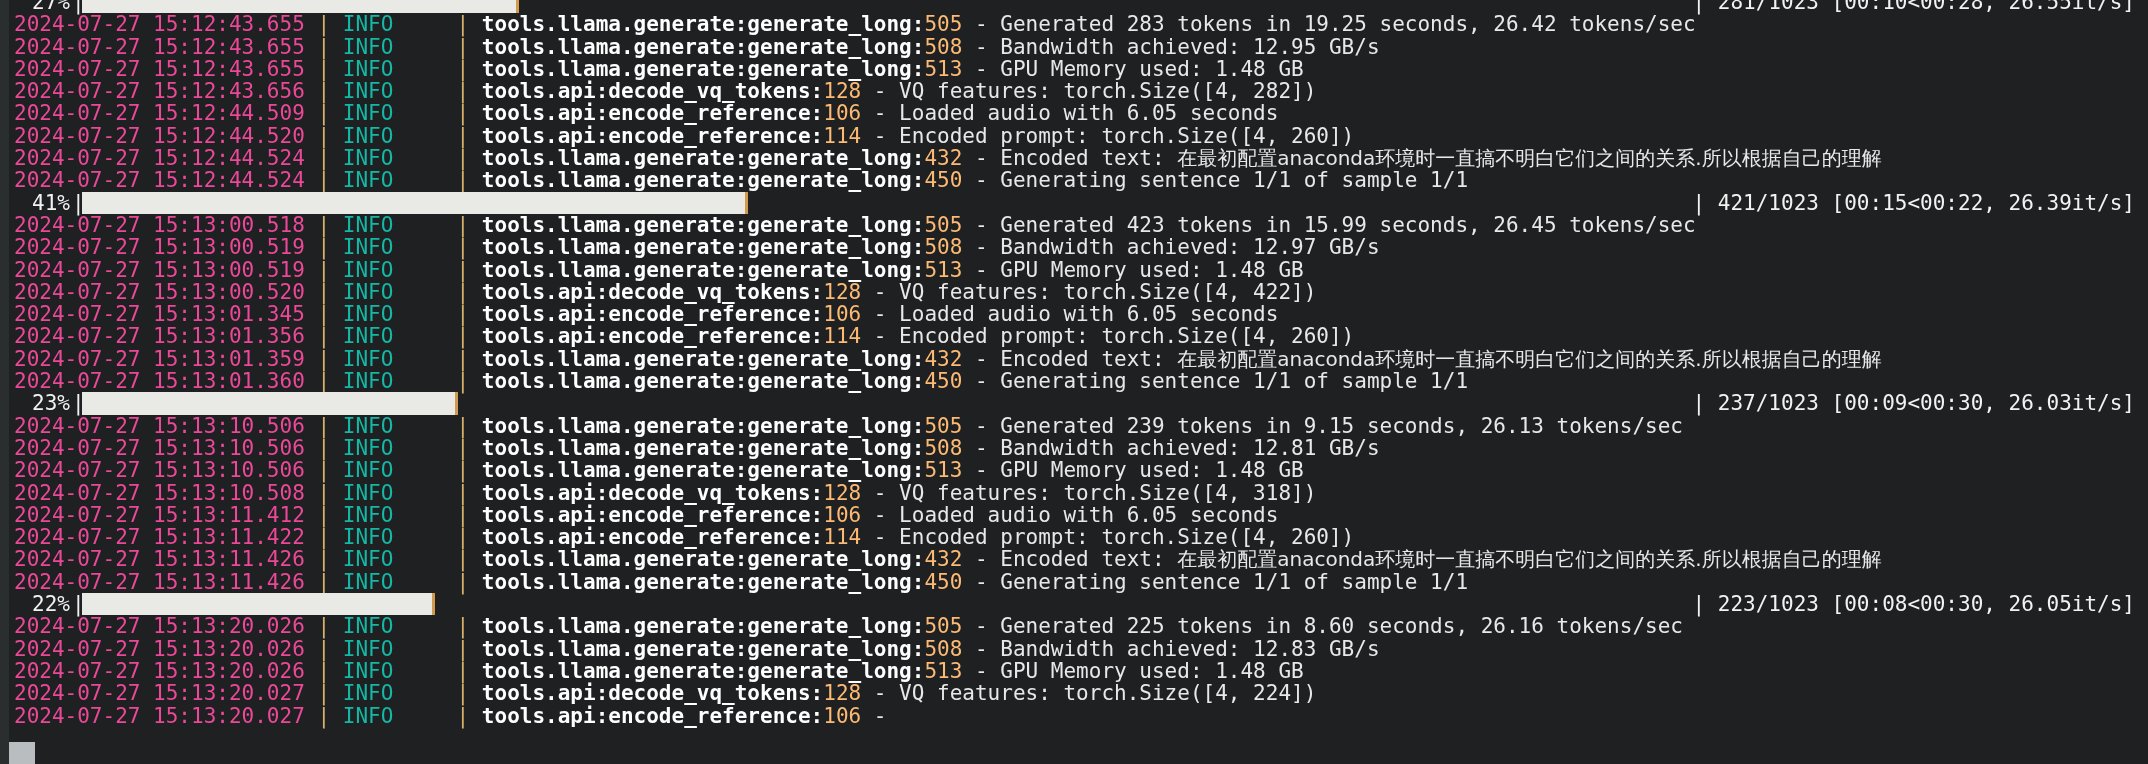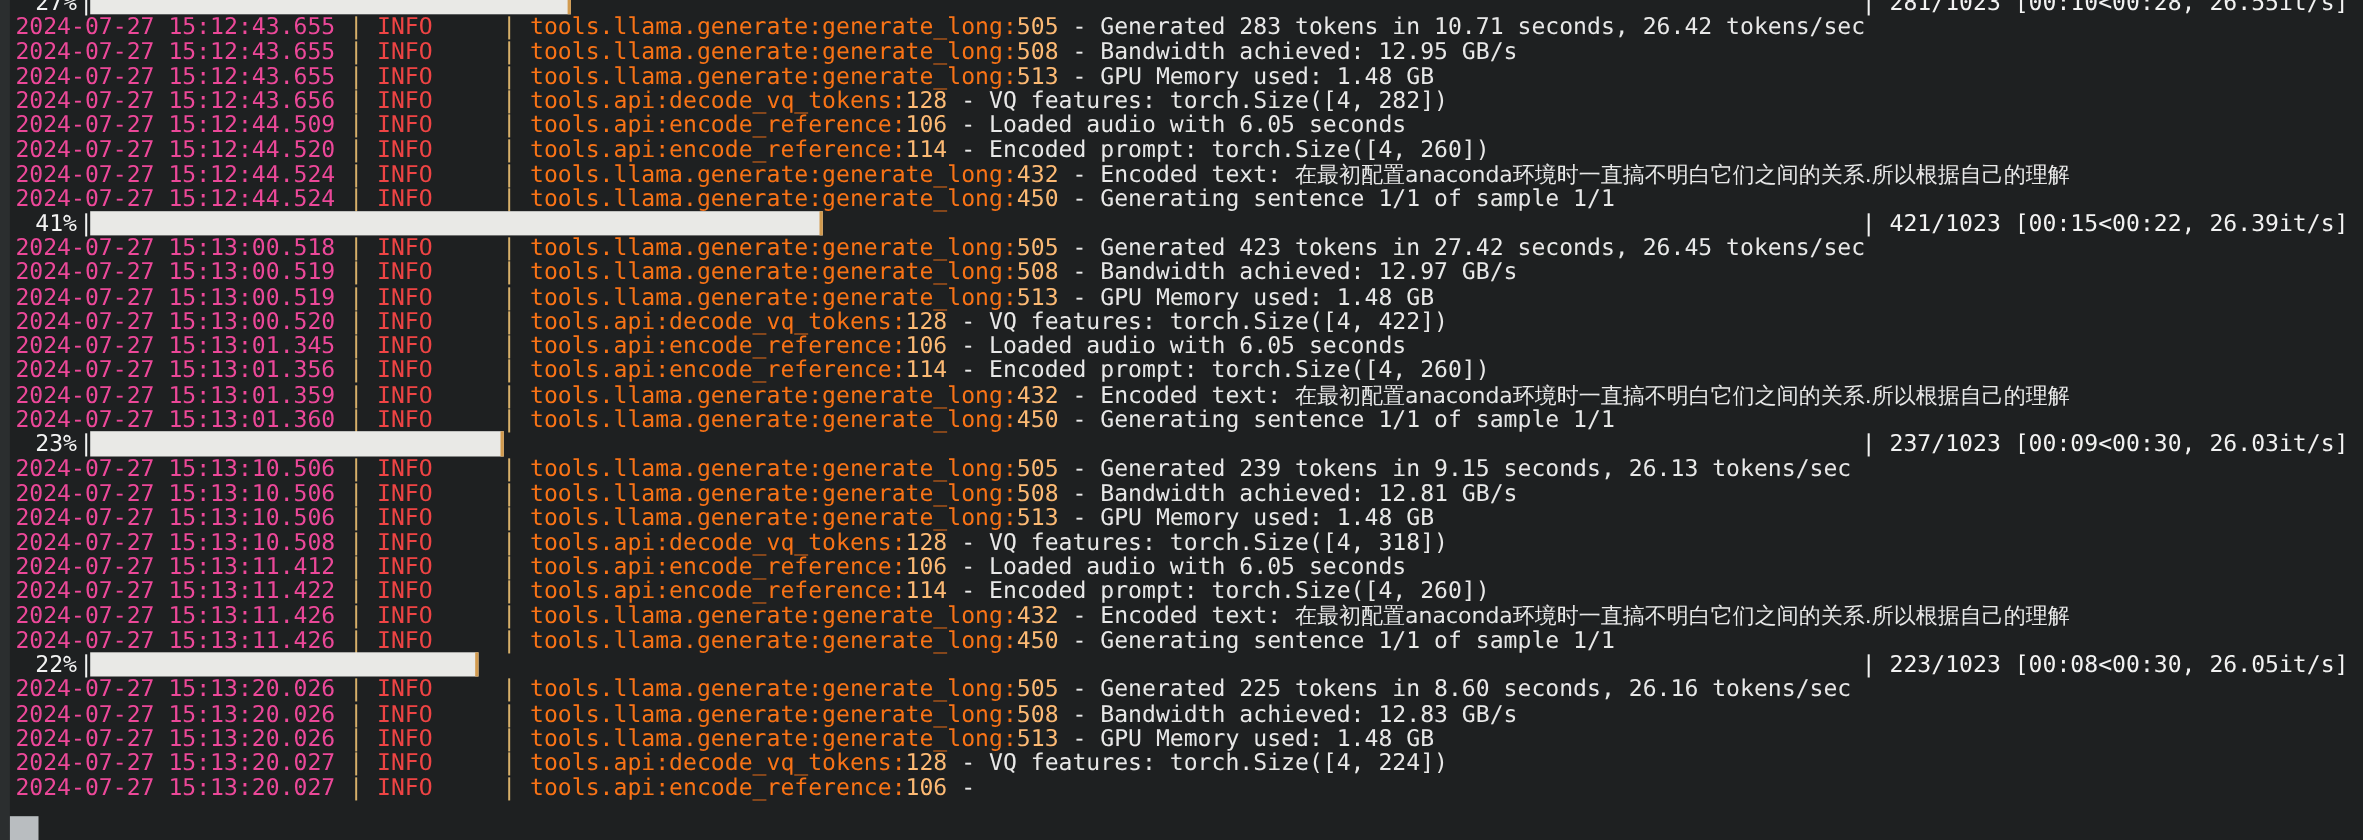--- a/index.html
+++ b/index.html
@@ -62,22 +62,22 @@
     font-size: 21px;
     letter-spacing: 0px;
   }
 
   
   .logline {
     padding-left: 12px;
   }
   .ts      { color: #ec4899; }
   .pipe    { color: #d7b06a; }
-  .lvl     { color: #ef4444; }
-  .mod     { color: #f97316; }
+  .lvl     { color: #14b8a6; }
+  .mod     { color: #ffffff; font-weight: bold; }
   .lineno  { color: #fdba74; }
   .msg     { color: #e8e8e8; }
   .cjk     { font-family: "DejaVu Sans", "Liberation Sans", sans-serif; font-size: 20px; margin-top: 24px; }
 
   
   .pbrow {
     position: relative;
     height: 22.3px;
     line-height: 22.3px;
     white-space: pre;
@@ -127,30 +127,30 @@
 </head>
 <body>
 
 <div id="terminal">
 
   <div class="gutter"></div>
   <div class="gutter-thumb"></div>
 
   <div class="screen" id="screen">
       <div class="pbrow clip-top"><span class="pb-pct">27%</span><span class="pb-sep">|</span><div class="pb-track"><div class="pb-fill" style="width: 27%; background: rgb(233, 233, 230); border-right-color: rgb(209, 154, 78);"></div></div><span class="pb-stats">| 281/1023 [00:10&lt;00:28, 26.55it/s]</span></div>
-      <div class="row logline"><span class="ts">2024-07-27 15:12:43.655</span><span class="msg"> </span><span class="pipe">|</span><span class="lvl"> INFO     </span><span class="pipe">|</span><span class="msg"> </span><span class="mod">tools.llama.generate:generate_long:</span><span class="lineno">505</span><span class="msg"> - Generated 283 tokens in 10.71 seconds, 26.42 tokens/sec</span></div>
+      <div class="row logline"><span class="ts">2024-07-27 15:12:43.655</span><span class="msg"> </span><span class="pipe">|</span><span class="lvl"> INFO     </span><span class="pipe">|</span><span class="msg"> </span><span class="mod">tools.llama.generate:generate_long:</span><span class="lineno">505</span><span class="msg"> - Generated 283 tokens in 19.25 seconds, 26.42 tokens/sec</span></div>
       <div class="row logline"><span class="ts">2024-07-27 15:12:43.655</span><span class="msg"> </span><span class="pipe">|</span><span class="lvl"> INFO     </span><span class="pipe">|</span><span class="msg"> </span><span class="mod">tools.llama.generate:generate_long:</span><span class="lineno">508</span><span class="msg"> - Bandwidth achieved: 12.95 GB/s</span></div>
       <div class="row logline"><span class="ts">2024-07-27 15:12:43.655</span><span class="msg"> </span><span class="pipe">|</span><span class="lvl"> INFO     </span><span class="pipe">|</span><span class="msg"> </span><span class="mod">tools.llama.generate:generate_long:</span><span class="lineno">513</span><span class="msg"> - GPU Memory used: 1.48 GB</span></div>
       <div class="row logline"><span class="ts">2024-07-27 15:12:43.656</span><span class="msg"> </span><span class="pipe">|</span><span class="lvl"> INFO     </span><span class="pipe">|</span><span class="msg"> </span><span class="mod">tools.api:decode_vq_tokens:</span><span class="lineno">128</span><span class="msg"> - VQ features: torch.Size([4, 282])</span></div>
       <div class="row logline"><span class="ts">2024-07-27 15:12:44.509</span><span class="msg"> </span><span class="pipe">|</span><span class="lvl"> INFO     </span><span class="pipe">|</span><span class="msg"> </span><span class="mod">tools.api:encode_reference:</span><span class="lineno">106</span><span class="msg"> - Loaded audio with 6.05 seconds</span></div>
       <div class="row logline"><span class="ts">2024-07-27 15:12:44.520</span><span class="msg"> </span><span class="pipe">|</span><span class="lvl"> INFO     </span><span class="pipe">|</span><span class="msg"> </span><span class="mod">tools.api:encode_reference:</span><span class="lineno">114</span><span class="msg"> - Encoded prompt: torch.Size([4, 260])</span></div>
       <div class="row logline"><span class="ts">2024-07-27 15:12:44.524</span><span class="msg"> </span><span class="pipe">|</span><span class="lvl"> INFO     </span><span class="pipe">|</span><span class="msg"> </span><span class="mod">tools.llama.generate:generate_long:</span><span class="lineno">432</span><span class="msg"> - Encoded text: </span><span class="msg cjk">在最初配置anaconda环境时一直搞不明白它们之间的关系.所以根据自己的理解</span></div>
       <div class="row logline"><span class="ts">2024-07-27 15:12:44.524</span><span class="msg"> </span><span class="pipe">|</span><span class="lvl"> INFO     </span><span class="pipe">|</span><span class="msg"> </span><span class="mod">tools.llama.generate:generate_long:</span><span class="lineno">450</span><span class="msg"> - Generating sentence 1/1 of sample 1/1</span></div>
       <div class="pbrow"><span class="pb-pct">41%</span><span class="pb-sep">|</span><div class="pb-track"><div class="pb-fill" style="width: 41.1%; background: rgb(233, 233, 230); border-right-color: rgb(209, 154, 78);"></div></div><span class="pb-stats">| 421/1023 [00:15&lt;00:22, 26.39it/s]</span></div>
-      <div class="row logline"><span class="ts">2024-07-27 15:13:00.518</span><span class="msg"> </span><span class="pipe">|</span><span class="lvl"> INFO     </span><span class="pipe">|</span><span class="msg"> </span><span class="mod">tools.llama.generate:generate_long:</span><span class="lineno">505</span><span class="msg"> - Generated 423 tokens in 27.42 seconds, 26.45 tokens/sec</span></div>
+      <div class="row logline"><span class="ts">2024-07-27 15:13:00.518</span><span class="msg"> </span><span class="pipe">|</span><span class="lvl"> INFO     </span><span class="pipe">|</span><span class="msg"> </span><span class="mod">tools.llama.generate:generate_long:</span><span class="lineno">505</span><span class="msg"> - Generated 423 tokens in 15.99 seconds, 26.45 tokens/sec</span></div>
       <div class="row logline"><span class="ts">2024-07-27 15:13:00.519</span><span class="msg"> </span><span class="pipe">|</span><span class="lvl"> INFO     </span><span class="pipe">|</span><span class="msg"> </span><span class="mod">tools.llama.generate:generate_long:</span><span class="lineno">508</span><span class="msg"> - Bandwidth achieved: 12.97 GB/s</span></div>
       <div class="row logline"><span class="ts">2024-07-27 15:13:00.519</span><span class="msg"> </span><span class="pipe">|</span><span class="lvl"> INFO     </span><span class="pipe">|</span><span class="msg"> </span><span class="mod">tools.llama.generate:generate_long:</span><span class="lineno">513</span><span class="msg"> - GPU Memory used: 1.48 GB</span></div>
       <div class="row logline"><span class="ts">2024-07-27 15:13:00.520</span><span class="msg"> </span><span class="pipe">|</span><span class="lvl"> INFO     </span><span class="pipe">|</span><span class="msg"> </span><span class="mod">tools.api:decode_vq_tokens:</span><span class="lineno">128</span><span class="msg"> - VQ features: torch.Size([4, 422])</span></div>
       <div class="row logline"><span class="ts">2024-07-27 15:13:01.345</span><span class="msg"> </span><span class="pipe">|</span><span class="lvl"> INFO     </span><span class="pipe">|</span><span class="msg"> </span><span class="mod">tools.api:encode_reference:</span><span class="lineno">106</span><span class="msg"> - Loaded audio with 6.05 seconds</span></div>
       <div class="row logline"><span class="ts">2024-07-27 15:13:01.356</span><span class="msg"> </span><span class="pipe">|</span><span class="lvl"> INFO     </span><span class="pipe">|</span><span class="msg"> </span><span class="mod">tools.api:encode_reference:</span><span class="lineno">114</span><span class="msg"> - Encoded prompt: torch.Size([4, 260])</span></div>
       <div class="row logline"><span class="ts">2024-07-27 15:13:01.359</span><span class="msg"> </span><span class="pipe">|</span><span class="lvl"> INFO     </span><span class="pipe">|</span><span class="msg"> </span><span class="mod">tools.llama.generate:generate_long:</span><span class="lineno">432</span><span class="msg"> - Encoded text: </span><span class="msg cjk">在最初配置anaconda环境时一直搞不明白它们之间的关系.所以根据自己的理解</span></div>
       <div class="row logline"><span class="ts">2024-07-27 15:13:01.360</span><span class="msg"> </span><span class="pipe">|</span><span class="lvl"> INFO     </span><span class="pipe">|</span><span class="msg"> </span><span class="mod">tools.llama.generate:generate_long:</span><span class="lineno">450</span><span class="msg"> - Generating sentence 1/1 of sample 1/1</span></div>
       <div class="pbrow"><span class="pb-pct">23%</span><span class="pb-sep">|</span><div class="pb-track"><div class="pb-fill" style="width: 23.2%; background: rgb(233, 233, 230); border-right-color: rgb(209, 154, 78);"></div></div><span class="pb-stats">| 237/1023 [00:09&lt;00:30, 26.03it/s]</span></div>
       <div class="row logline"><span class="ts">2024-07-27 15:13:10.506</span><span class="msg"> </span><span class="pipe">|</span><span class="lvl"> INFO     </span><span class="pipe">|</span><span class="msg"> </span><span class="mod">tools.llama.generate:generate_long:</span><span class="lineno">505</span><span class="msg"> - Generated 239 tokens in 9.15 seconds, 26.13 tokens/sec</span></div>
       <div class="row logline"><span class="ts">2024-07-27 15:13:10.506</span><span class="msg"> </span><span class="pipe">|</span><span class="lvl"> INFO     </span><span class="pipe">|</span><span class="msg"> </span><span class="mod">tools.llama.generate:generate_long:</span><span class="lineno">508</span><span class="msg"> - Bandwidth achieved: 12.81 GB/s</span></div>

